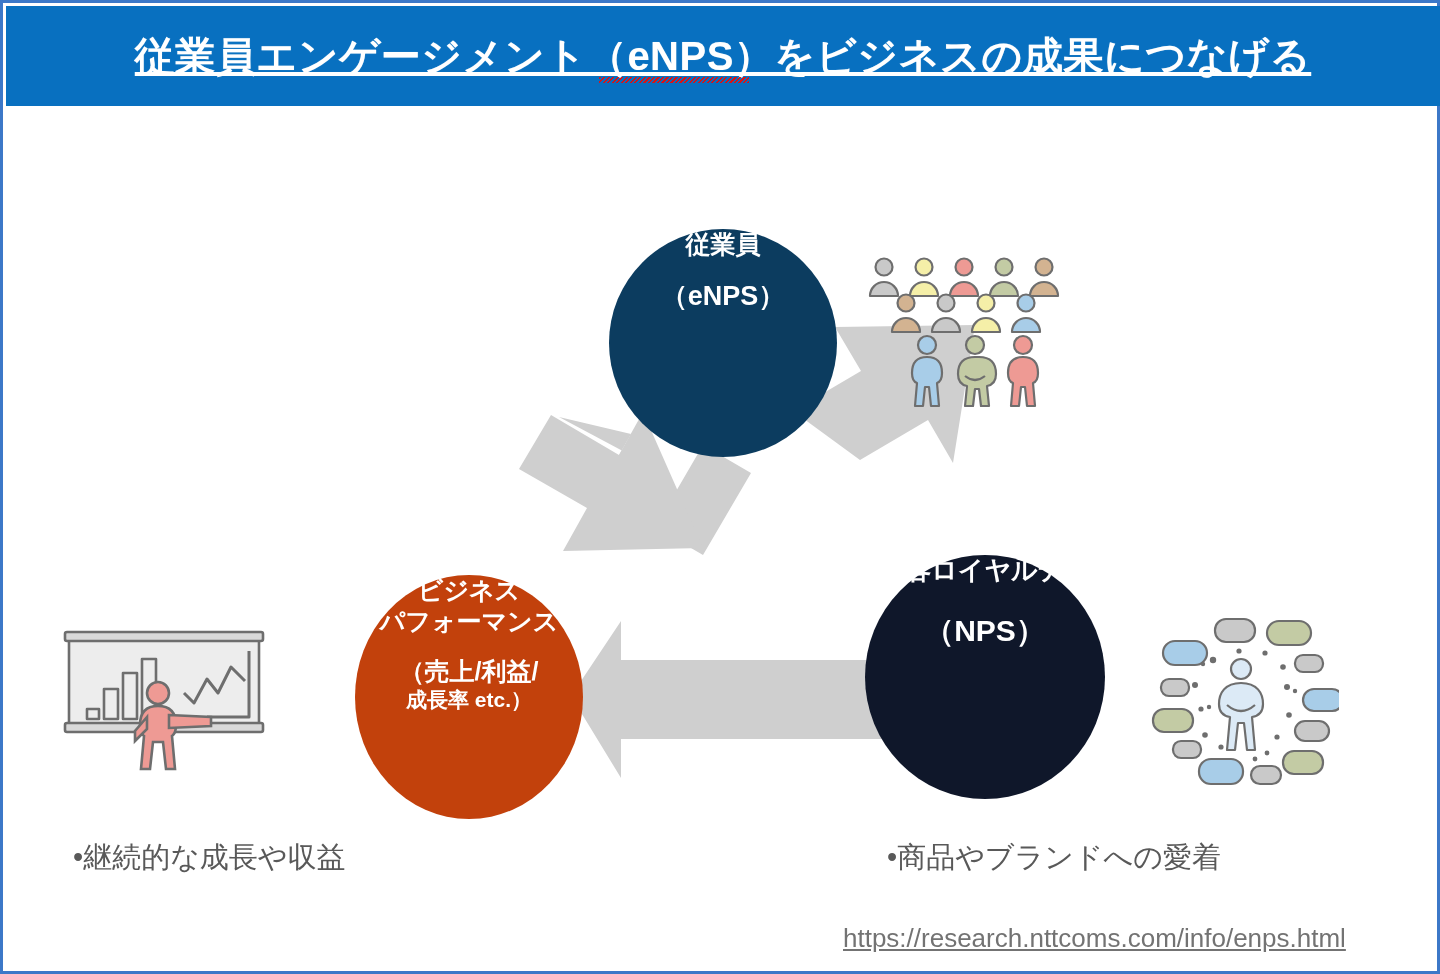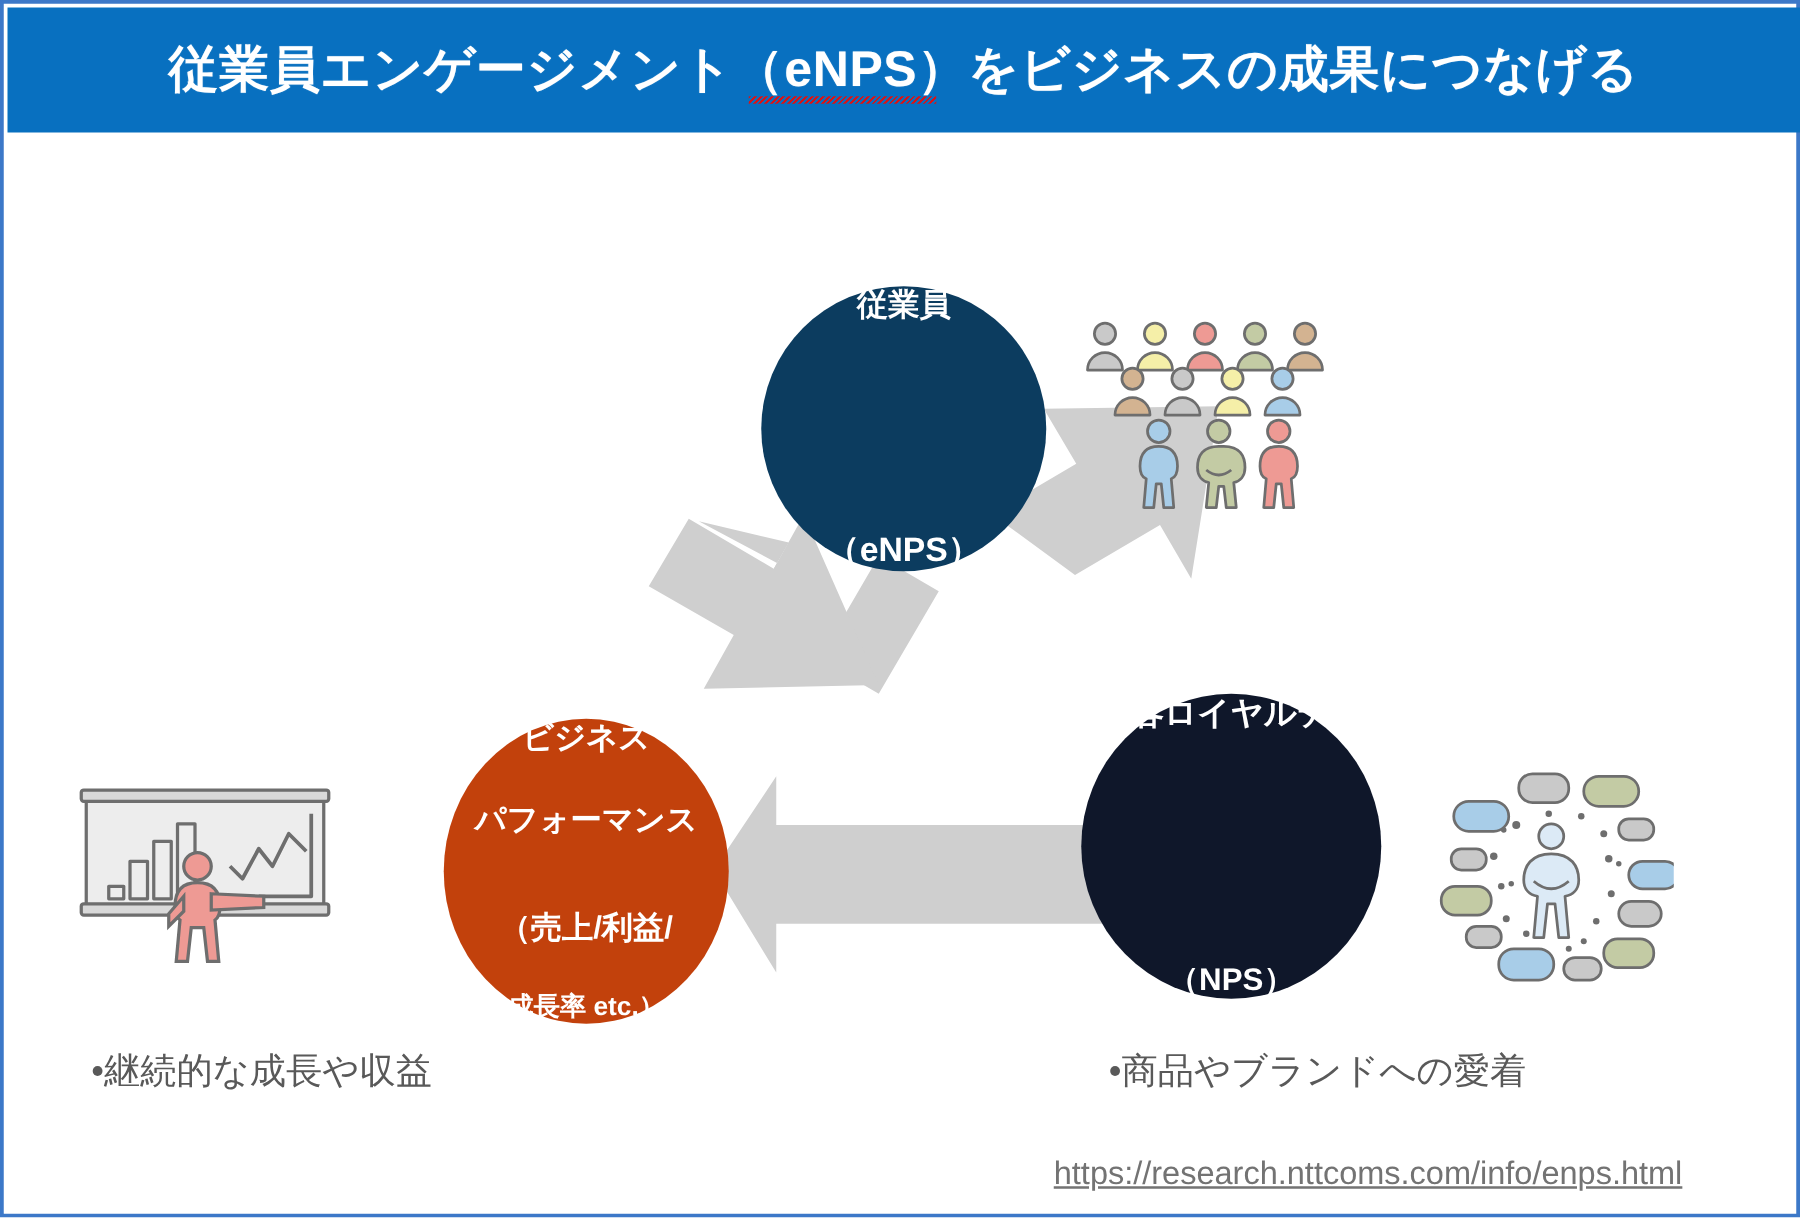--- a/index.html
+++ b/index.html
@@ -26,20 +26,21 @@
     display:flex;align-items:center;justify-content:center;
   }
   #header-title{
     color:#ffffff;
     font-size:40px;
     font-weight:bold;
     letter-spacing:0.5px;
     white-space:nowrap;
     line-height:1;
     text-shadow:0 0 1px rgba(255,255,255,.35);
+    text-decoration:underline;
   }
   
   #spell-squiggle{
     position:absolute;
     left:596px;top:74px;
     width:150px;height:6px;
     background:
       repeating-linear-gradient(135deg,
         #E01010 0px,#E01010 1.6px,
         transparent 1.6px,transparent 3.2px);
@@ -70,21 +71,21 @@
   
   #arrow-layer{position:absolute;left:0;top:0;width:1440px;height:974px;pointer-events:none;}
 
   
   .circle{
     position:absolute;
     border-radius:50%;
     display:flex;
     flex-direction:column;
     align-items:center;
-    justify-content:space-between;
+    justify-content:flex-start;
     color:#ffffff;
     text-align:center;
     font-weight:bold;
     line-height:1.22;
   }
   #circle-enps{
     left:606px;top:226px;width:228px;height:228px;
     background:#0C3C5F;
     font-size:25px;
   }
@@ -93,21 +94,21 @@
     left:352px;top:572px;width:228px;height:244px;
     background:#c2410c;
     font-size:25px;
   }
   #circle-bp .sub{font-size:25px;margin-top:20px;font-weight:bold;}
   #circle-nps{
     left:862px;top:552px;width:240px;height:244px;
     background:#0f172a;
     font-size:26px;
   }
-  #circle-nps .sub{font-size:25px;margin-top:26px;font-weight:bold;}
+  #circle-nps .sub{font-size:30px;margin-top:26px;font-weight:bold;}
   .circle .line{display:block;}
 
   
   #people-illustration{position:absolute;left:862px;top:250px;width:220px;height:160px;}
   #whiteboard-illustration{position:absolute;left:52px;top:618px;width:232px;height:152px;}
   #loyalty-illustration{position:absolute;left:1140px;top:608px;width:196px;height:186px;}
 </style>
 </head>
 <body>
 

